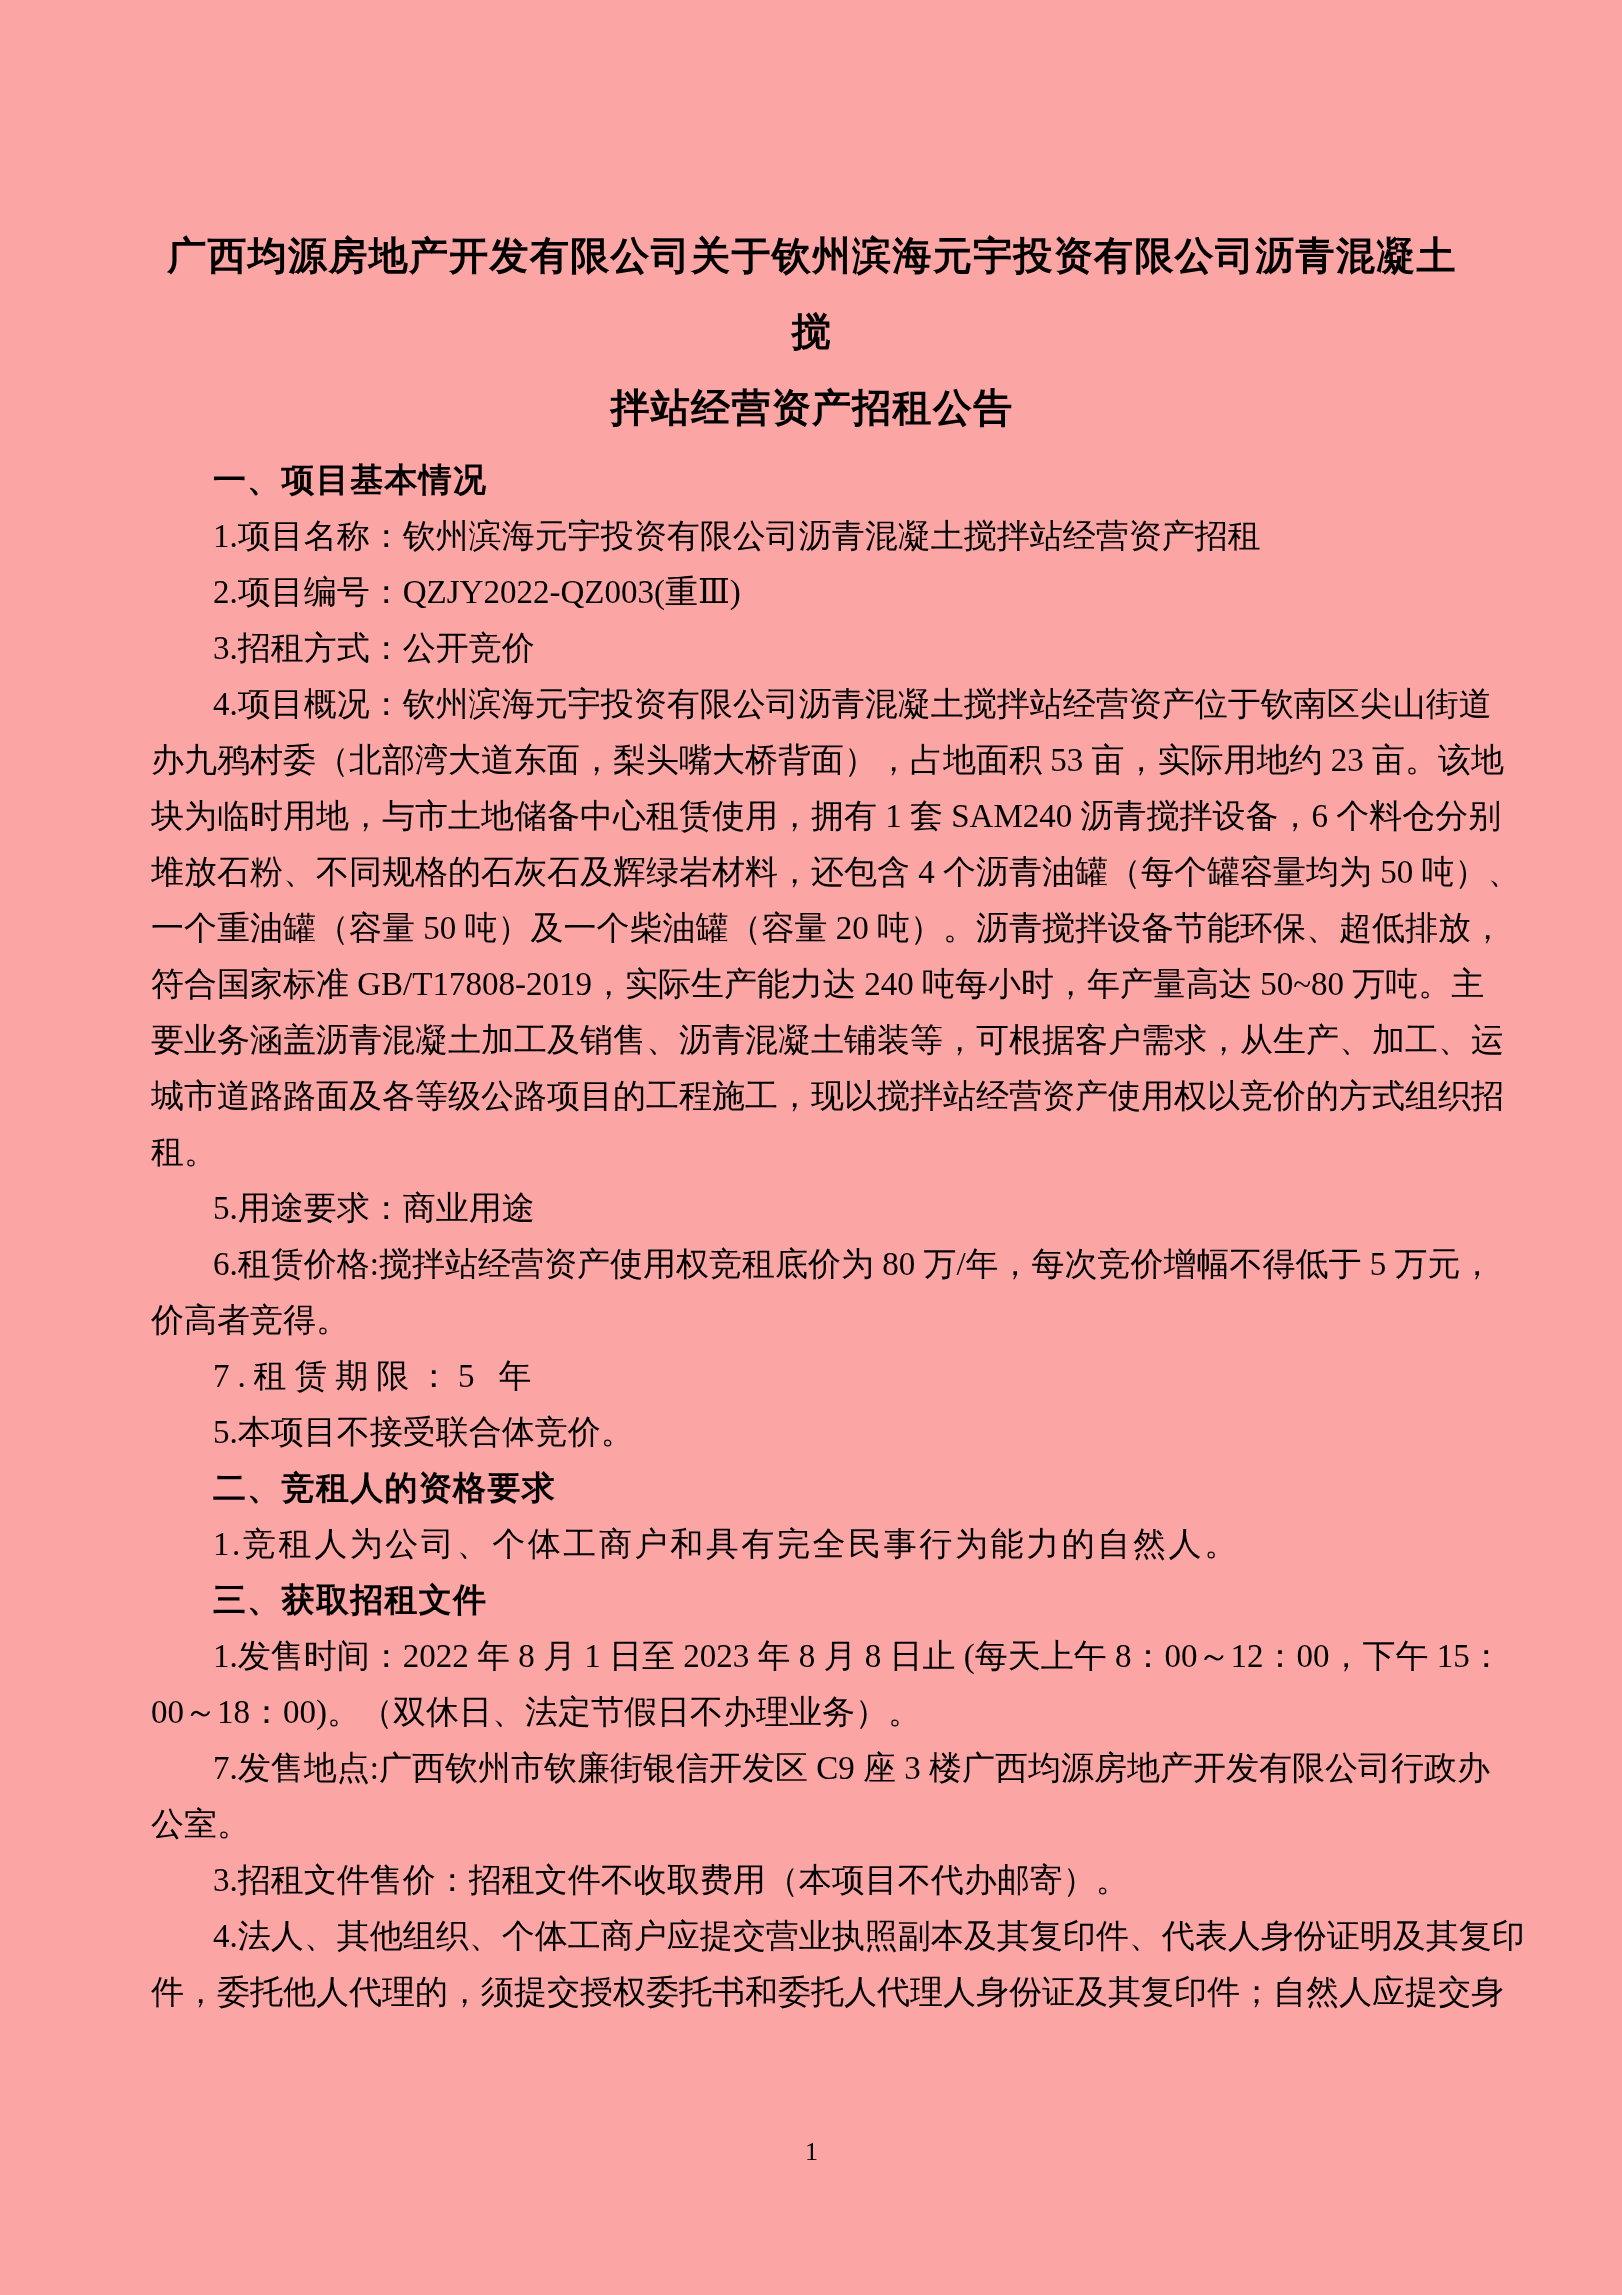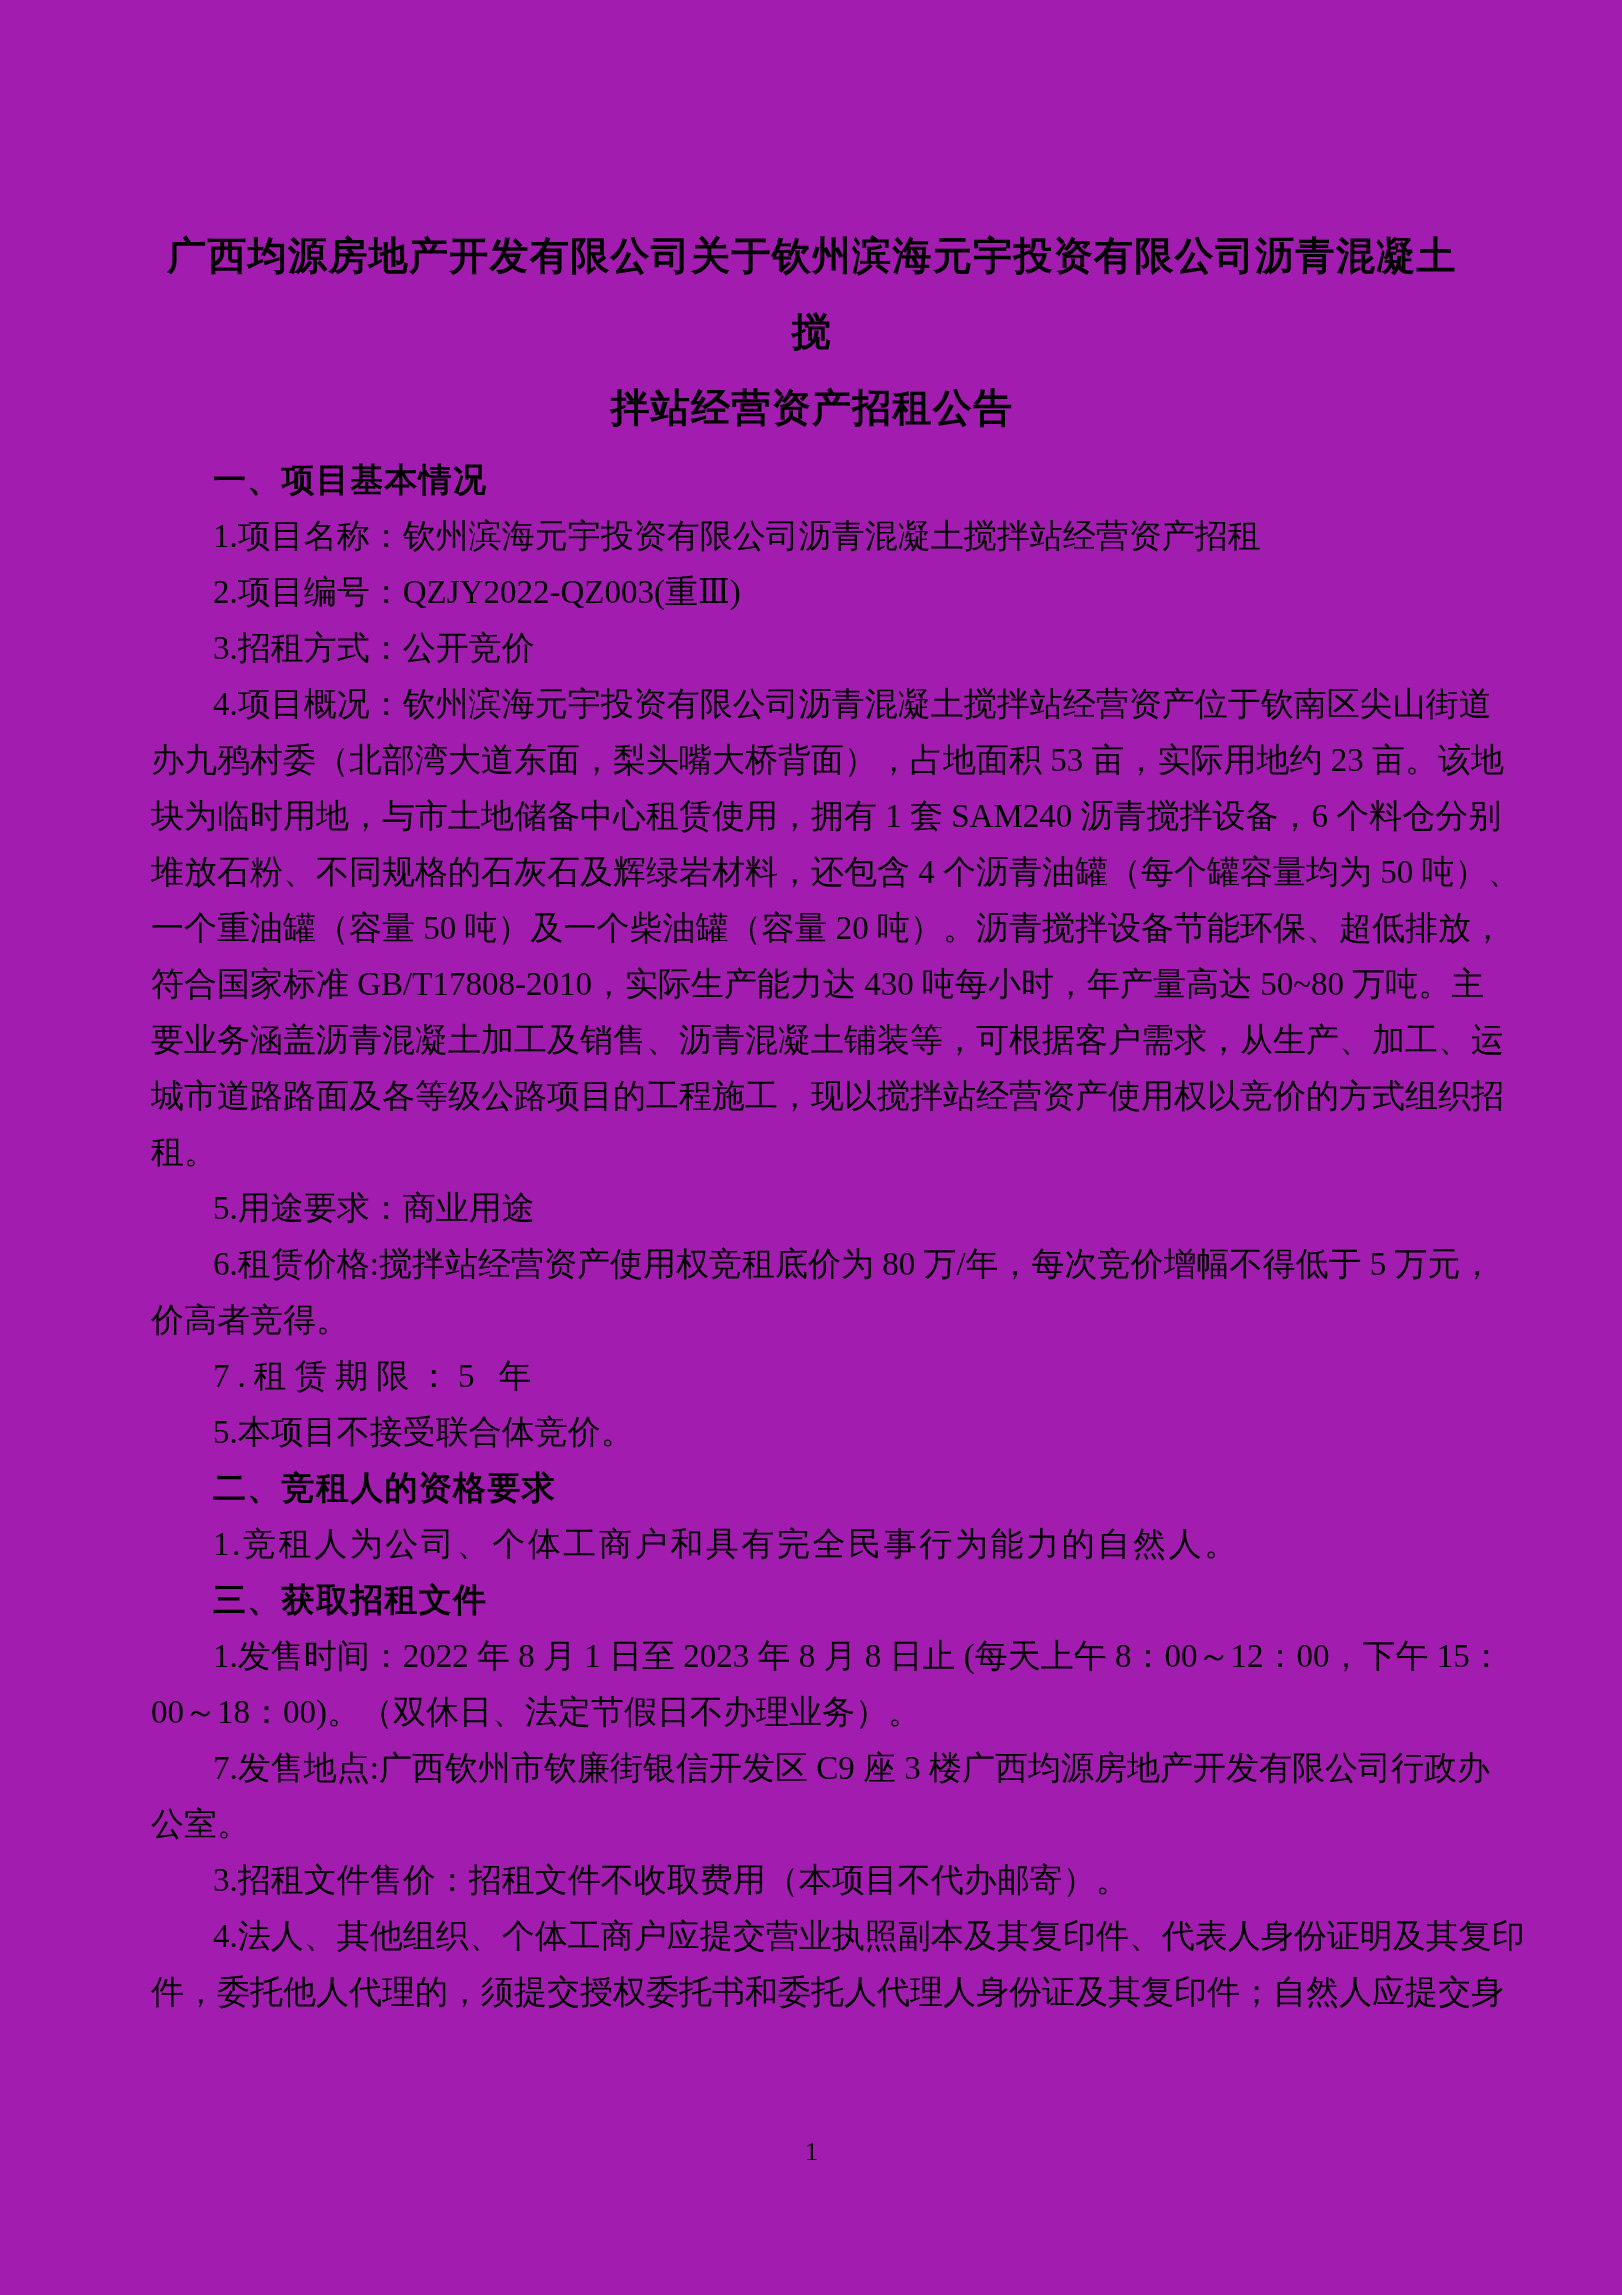--- a/index.html
+++ b/index.html
@@ -1,21 +1,21 @@
 <!DOCTYPE html>
 <html style="font-size:10.5px"><head>
 <meta charset="utf-8">
 <style>
   html, body { margin: 0; padding: 0; background: #888; }
   .page {
     position: relative;
     width: 1623px;
     height: 2295px;
     margin: 0 auto;
-    background: #a21caf;
+    background: #fca5a5;
     color: #000000;
     font-family: "Liberation Serif", "DejaVu Serif", serif;
     overflow: hidden;
   }
   .doc-title {
     position: absolute;
     left: 151px;
     top: 218px;
     width: 1322px;
     text-align: center;
@@ -68,21 +68,21 @@
   <div class="content">
     <div class="ln ind hd">一、项目基本情况</div>
     <div class="ln ind">1.项目名称：钦州滨海元宇投资有限公司沥青混凝土搅拌站经营资产招租</div>
     <div class="ln ind">2.项目编号：QZJY2022-QZ003(重Ⅲ)</div>
     <div class="ln ind">3.招租方式：公开竞价</div>
     <div class="ln ind">4.项目概况：钦州滨海元宇投资有限公司沥青混凝土搅拌站经营资产位于钦南区尖山街道</div>
     <div class="ln">办九鸦村委（北部湾大道东面，梨头嘴大桥背面），占地面积 53 亩，实际用地约 23 亩。该地</div>
     <div class="ln">块为临时用地，与市土地储备中心租赁使用，拥有 1 套 SAM240 沥青搅拌设备，6 个料仓分别</div>
     <div class="ln">堆放石粉、不同规格的石灰石及辉绿岩材料，还包含 4 个沥青油罐（每个罐容量均为 50 吨）、</div>
     <div class="ln">一个重油罐（容量 50 吨）及一个柴油罐（容量 20 吨）。沥青搅拌设备节能环保、超低排放，</div>
-    <div class="ln">符合国家标准 GB/T17808-2010，实际生产能力达 430 吨每小时，年产量高达 50~80 万吨。主</div>
+    <div class="ln">符合国家标准 GB/T17808-2019，实际生产能力达 240 吨每小时，年产量高达 50~80 万吨。主</div>
     <div class="ln">要业务涵盖沥青混凝土加工及销售、沥青混凝土铺装等，可根据客户需求，从生产、加工、运</div>
     <div class="ln">城市道路路面及各等级公路项目的工程施工，现以搅拌站经营资产使用权以竞价的方式组织招</div>
     <div class="ln">租。</div>
     <div class="ln ind">5.用途要求：商业用途</div>
     <div class="ln ind">6.租赁价格:搅拌站经营资产使用权竞租底价为 80 万/年，每次竞价增幅不得低于 5 万元，</div>
     <div class="ln">价高者竞得。</div>
     <div class="ln ind sp">7.租赁期限：5 年</div>
     <div class="ln ind">5.本项目不接受联合体竞价。</div>
     <div class="ln ind hd">二、竞租人的资格要求</div>
     <div class="ln ind sp2">1.竞租人为公司、个体工商户和具有完全民事行为能力的自然人。</div>

